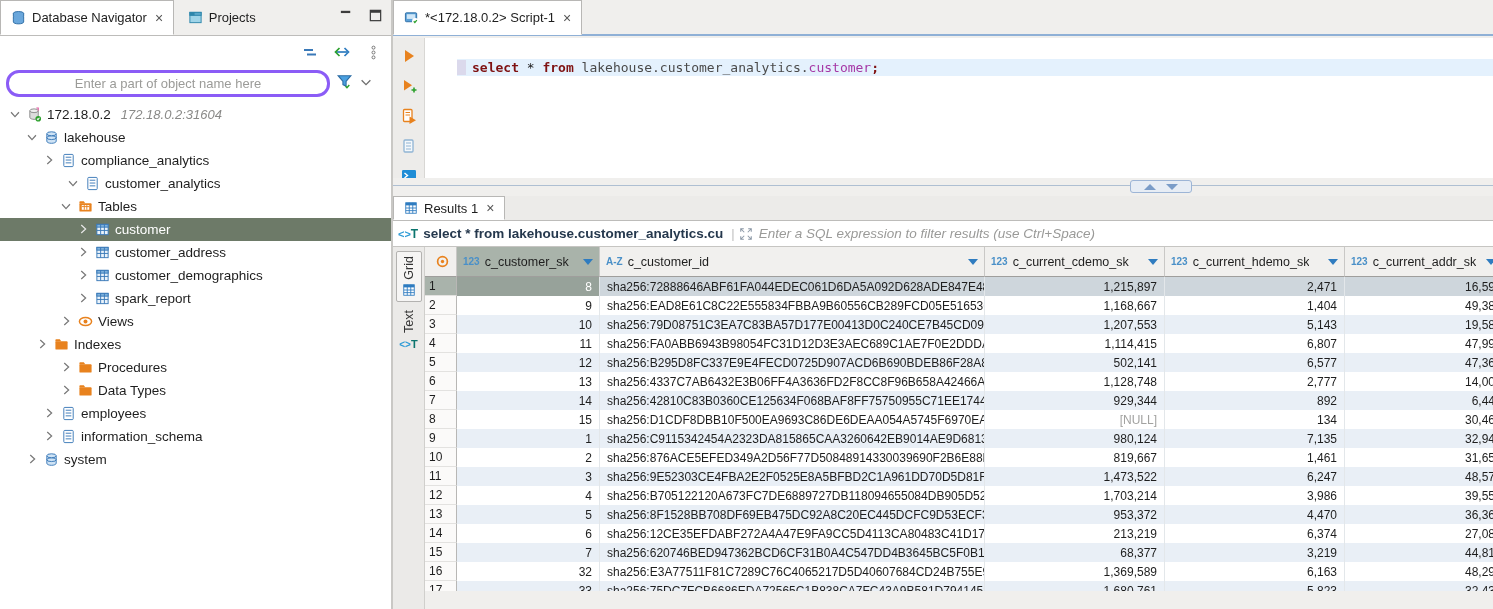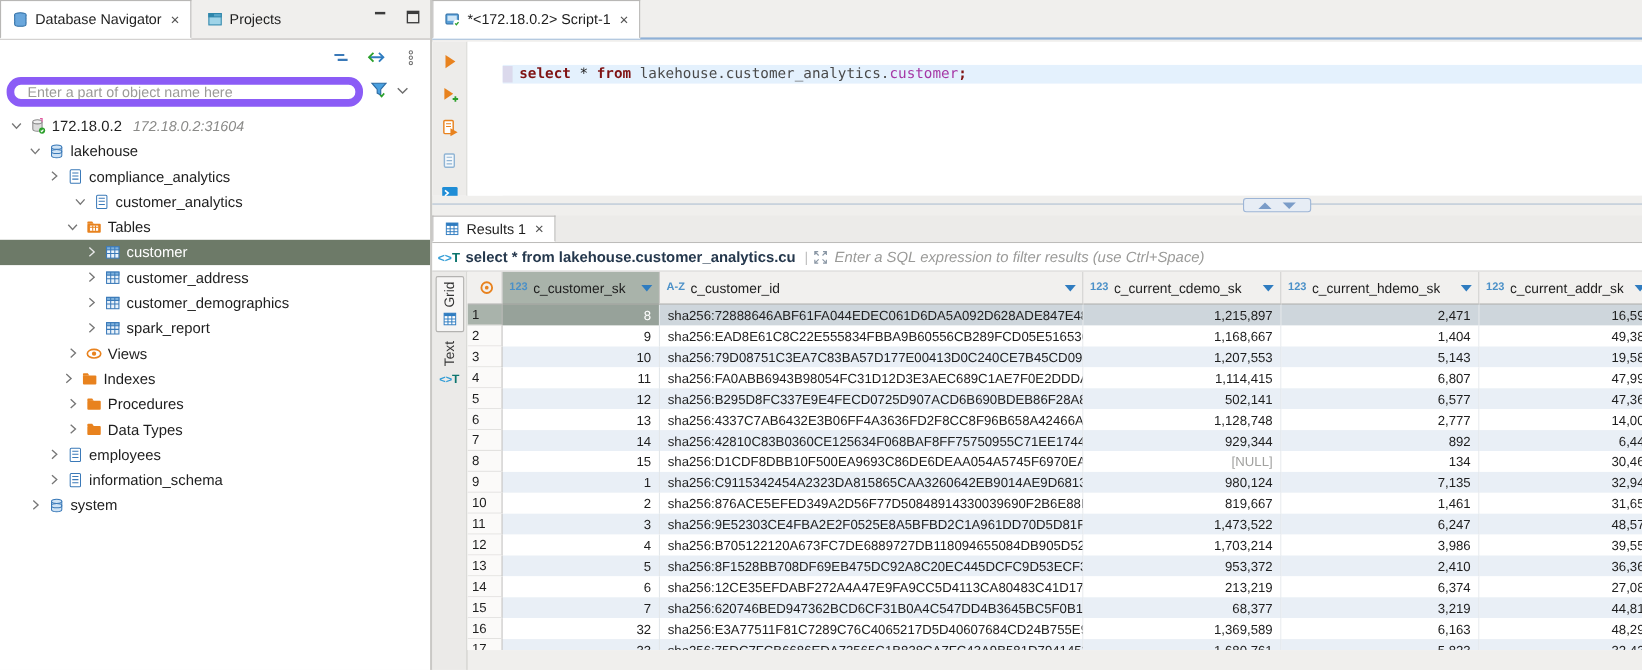--- a/index.html
+++ b/index.html
@@ -9,22 +9,22 @@
   svg { display:block; }
 
   
   #nav-panel { left:0; top:0; width:391px; height:609px; background:#fff; }
   #nav-tabbar { left:0; top:0; width:391px; height:36px; background:#f0efed; border-bottom:1px solid #bdbcba; }
   .tab { display:inline-flex; align-items:center; gap:6px; height:35px; padding:0 10px; vertical-align:top; }
   .tab.active { background:#fff; border:1px solid #b8b7b5; border-bottom:1px solid #fff; }
   .tab .close { color:#555; font-size:14px; margin-left:2px; cursor:pointer; }
   #nav-winbtns { right:8px; top:8px; display:flex; gap:14px; }
   #nav-toolbar { right:10px; top:44px; display:flex; gap:16px; align-items:center; }
-  #nav-filter { left:6px; top:70px; width:324px; height:27px; border:7px solid #8b5cf6; border-radius:13px;
-    padding:0 12px; font-size:13px; color:#1e1e1e; outline:none; background:#fff; font-family:"Liberation Sans",sans-serif;}
+  #nav-filter { left:6px; top:70px; width:324px; height:27px; border:3px solid #8b5cf6; border-radius:13px;
+    padding:0 12px; font-size:13px; color:#1e1e1e; outline:none; background:#fff; font-family:"Liberation Sans",sans-serif;text-align:center;}
   #nav-filter::placeholder { color:#9b9b98; }
   #nav-filter-icons { left:336px; top:73px; display:flex; gap:6px; align-items:center; }
 
   #tree { left:0; top:103px; width:391px; }
   .trow { display:flex; align-items:center; height:23px; white-space:nowrap; }
   .trow .chev { width:16px; height:16px; flex:0 0 16px; margin-right:2px; }
   .trow .ticon { width:16px; height:16px; flex:0 0 16px; margin-right:5px; display:flex; align-items:center; justify-content:center;}
   .trow .tlabel { font-size:13.5px; }
   .trow .tdetail { font-style:italic; color:#8a8a88; margin-left:10px; font-size:13px; }
   .trow.selected { background:#6d7a68; color:#fff; }
@@ -327,21 +327,21 @@
           </svg>
         </span>
         <span class="ticon">
           <svg width="15" height="15" viewBox="0 0 16 16" fill="none">
             <ellipse cx="8" cy="8" rx="6.5" ry="4.2" fill="#fff" stroke="#e8821e" stroke-width="1.6"></ellipse>
             <circle cx="8" cy="8" r="2.1" fill="#e8821e"></circle>
           </svg>
         </span>
         <span class="tlabel">Views</span>
       </div>
-      <div class="trow" style="padding-left: 55px;">
+      <div class="trow" style="padding-left: 35px;">
         <span class="chev">
           <svg width="14" height="14" viewBox="0 0 16 16" fill="none">
             <path d="M6 3.5l5 4.5-5 4.5" stroke="#777" stroke-width="1.4"></path>
           </svg>
         </span>
         <span class="ticon">
           <svg width="15" height="15" viewBox="0 0 16 16" fill="none">
             <path d="M1.5 4.8v-1.6a.8.8 0 0 1 .8-.8h3.9l1.5 2.2z" fill="#e8821e"></path>
             <rect x="1.5" y="4.6" width="13" height="8.8" rx="1" fill="#e8821e"></rect>
           </svg>
@@ -671,21 +671,21 @@
         <div class="gcell" style="flex-basis: 385px;">sha256:B705122120A673FC7DE6889727DB118094655084DB905D5270</div>
         <div class="gcell num" style="flex-basis: 180px;">1,703,214</div>
         <div class="gcell num" style="flex-basis: 180px;">3,986</div>
         <div class="gcell num" style="flex-basis: 158px;">39,55</div>
       </div>
       <div class="grow odd">
         <div class="gnum">13</div>
         <div class="gcell num" style="flex-basis: 143px;">5</div>
         <div class="gcell" style="flex-basis: 385px;">sha256:8F1528BB708DF69EB475DC92A8C20EC445DCFC9D53ECF34</div>
         <div class="gcell num" style="flex-basis: 180px;">953,372</div>
-        <div class="gcell num" style="flex-basis: 180px;">2,410</div>
+        <div class="gcell num" style="flex-basis: 180px;">4,470</div>
         <div class="gcell num" style="flex-basis: 158px;">36,36</div>
       </div>
       <div class="grow even">
         <div class="gnum">14</div>
         <div class="gcell num" style="flex-basis: 143px;">6</div>
         <div class="gcell" style="flex-basis: 385px;">sha256:12CE35EFDABF272A4A47E9FA9CC5D4113CA80483C41D17C8</div>
         <div class="gcell num" style="flex-basis: 180px;">213,219</div>
         <div class="gcell num" style="flex-basis: 180px;">6,374</div>
         <div class="gcell num" style="flex-basis: 158px;">27,08</div>
       </div>

